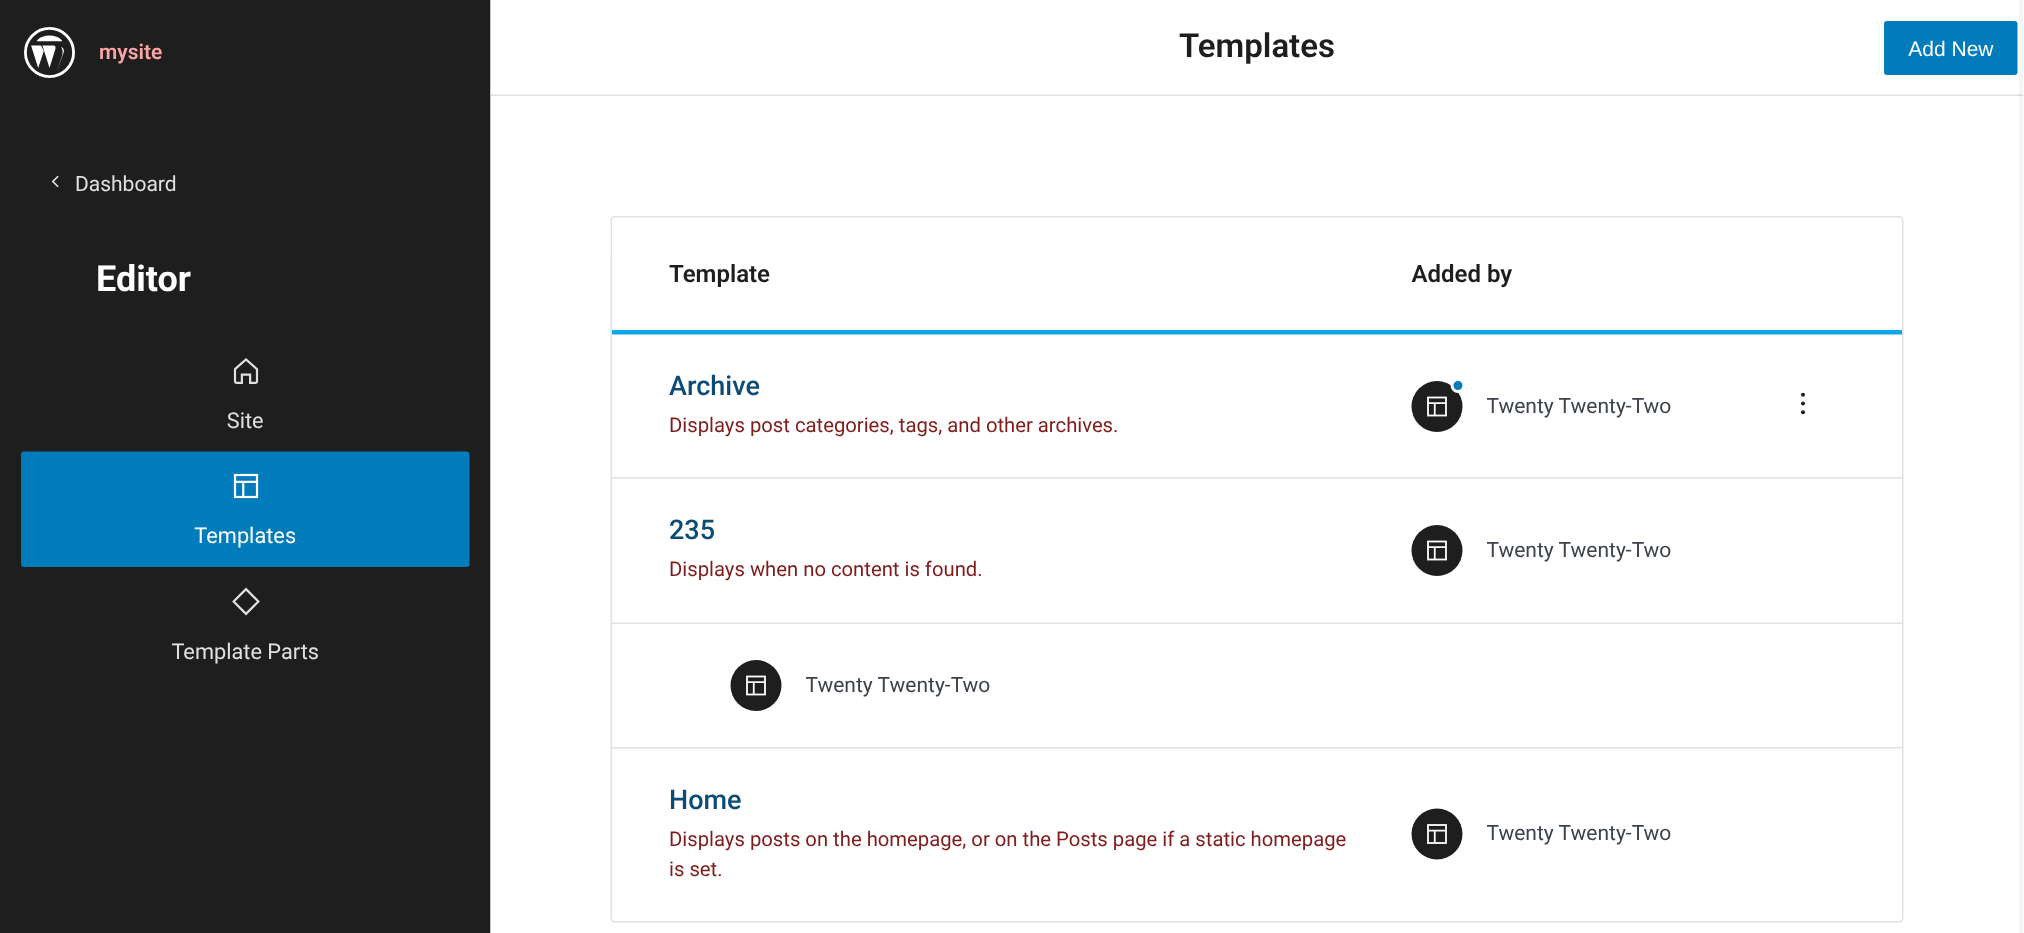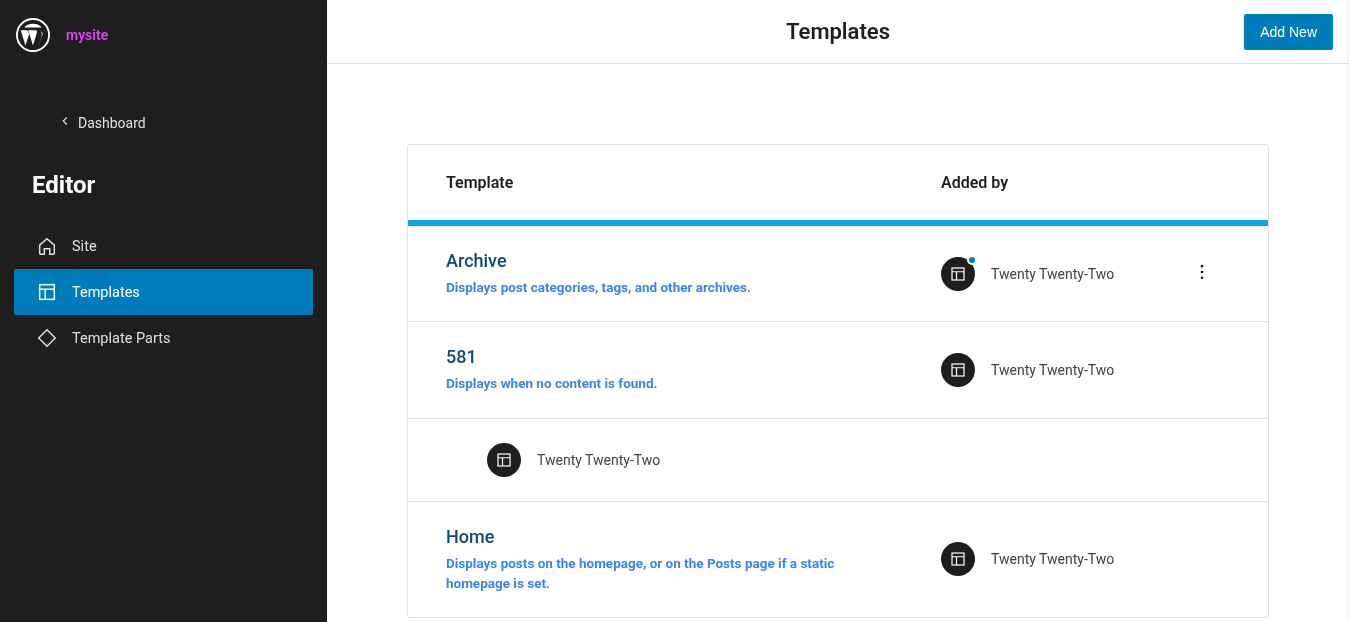--- a/index.html
+++ b/index.html
@@ -26,48 +26,49 @@
       gap: 16px;
     }
     .wp-logo {
       width: 34px;
       height: 34px;
       flex-shrink: 0;
     }
     .site-name {
       font-size: 14px;
       font-weight: 600;
-      color: #d946ef;
+      color: #fca5a5;
     }
     .back-link {
       display: flex;
       align-items: center;
       gap: 6px;
       padding: 16px 20px 16px 30px;
       font-size: 14px;
       color: #e0e0e0;
       cursor: pointer;
       margin-top: 28px;
-      margin-left: 28px;
     }
     .section-title {
       font-size: 24px;
       font-weight: 700;
       padding: 24px 20px 24px 32px;
+      margin-left: 32px;
     }
     .nav-list { list-style: none; padding: 0 14px; }
     .nav-item {
       display: flex;
       align-items: center;
       gap: 14px;
       padding: 12px 22px;
       font-size: 14.5px;
       color: #e0e0e0;
       cursor: pointer;
       border-radius: 2px;
+      flex-direction: column;
     }
     .nav-item.active {
       background: #007cba;
       color: #fff;
     }
     .nav-icon { width: 22px; height: 22px; flex-shrink: 0; display:flex; align-items:center; justify-content:center; }
     .main {
       flex: 1;
       display: flex;
       flex-direction: column;
@@ -84,21 +85,21 @@
       position: relative;
       padding: 0 16px;
     }
     .page-title {
       font-size: 22px;
       font-weight: 600;
       color: #1e1e1e;
     }
     .add-new-btn {
       position: absolute;
-      right: 16px;
+      right: 4px;
       top: 14px;
       background: #007cba;
       color: #fff;
       border: none;
       padding: 10px 16px;
       font-size: 14px;
       cursor: pointer;
       border-radius: 2px;
     }
     .content-area {
@@ -108,21 +109,21 @@
     }
     .templates-table {
       width: 100%;
       border: 1px solid #e0e0e0;
       border-radius: 3px;
       background: #fff;
     }
     .table-header {
       display: flex;
       padding: 28px 38px;
-      border-bottom: 6px solid #0ea5e9;
+      border-bottom: 3px solid #0ea5e9;
     }
     .th {
       font-size: 16px;
       font-weight: 600;
       color: #1e1e1e;
     }
     .col-template { flex: 0 0 454px; }
     .col-addedby { flex: 1; margin-left: 41px; }
     .col-actions { width: 56px; }
     .table-rows .row {
@@ -134,24 +135,23 @@
     .table-rows .row:last-child { border-bottom: none; }
     .tmpl-name {
       color: #0a4b78;
       font-size: 18px;
       font-weight: 500;
       margin-bottom: 6px;
       cursor: pointer;
       display: inline-block;
     }
     .tmpl-desc {
-      color: #3b82f6;
+      color: #7f1d1d;
       font-size: 13.5px;
       line-height: 1.5;
-      font-weight: bold;
     }
     .added-by-cell {
       display: flex;
       align-items: center;
       gap: 16px;
       font-size: 14px;
       color: #3c434a;
     }
     .avatar-wrap {
       position: relative;
@@ -278,21 +278,21 @@
             </div>
             <div class="col-actions row-actions">
               <span><svg viewBox="0 0 24 24">
                   <circle cx="12" cy="5" r="1.6" fill="#1e1e1e"></circle>
                   <circle cx="12" cy="12" r="1.6" fill="#1e1e1e"></circle>
                   <circle cx="12" cy="19" r="1.6" fill="#1e1e1e"></circle>
                 </svg></span>
             </div>
           </div>
           <div class="row">
-            <div class="col-template"><a class="tmpl-name">581</a><div class="tmpl-desc">Displays when no content is found.</div></div>
+            <div class="col-template"><a class="tmpl-name">235</a><div class="tmpl-desc">Displays when no content is found.</div></div>
             <div class="col-addedby added-by-cell">
               <div class="avatar-wrap">
                 <div class="avatar">
                   <svg viewBox="0 0 24 24" width="18" height="18" fill="none">
                     <rect x="4" y="4" width="16" height="16" stroke="#fff" stroke-width="1.6"></rect>
                     <path d="M4 9h16M10 9v11" stroke="#fff" stroke-width="1.6"></path>
                   </svg>
                 </div>
               </div>
               <span>Twenty Twenty-Two</span>

